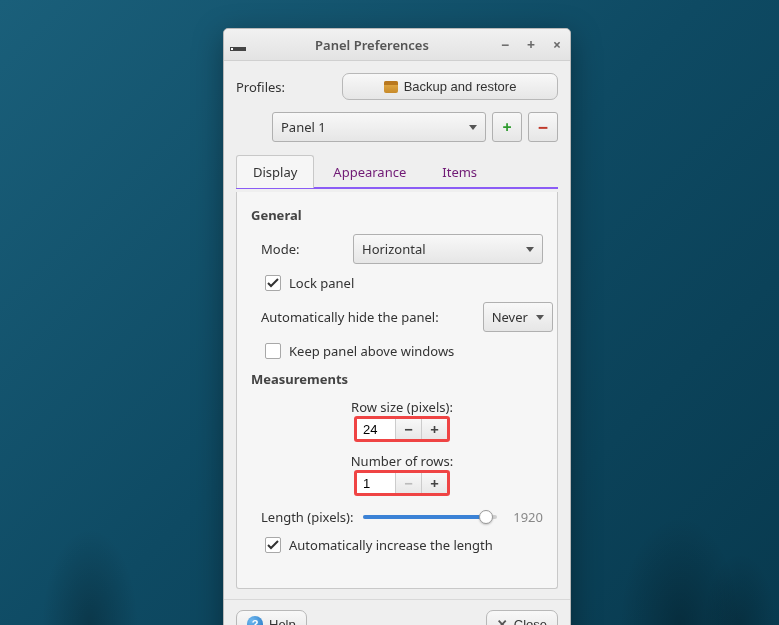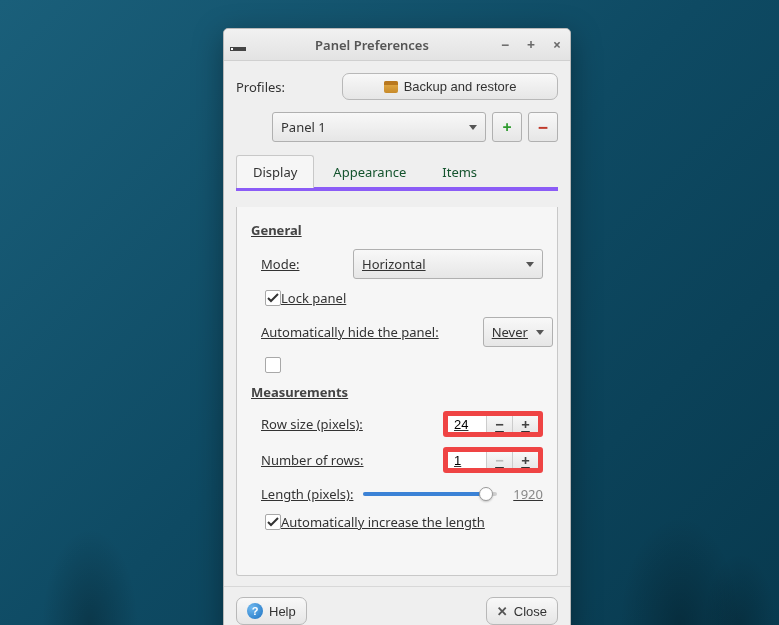--- a/index.html
+++ b/index.html
@@ -107,70 +107,69 @@
     background: linear-gradient(#f8f8f8,#e6e6e6);
     border: 1px solid #b0b0b0;
     border-radius: 3px;
     display: flex; align-items: center; justify-content: center;
     cursor: pointer;
   }
   .plus-glyph { color: #2d9a2d; font-weight: bold; font-size: 16px; line-height: 1; }
   .minus-glyph { color: #c0392b; font-weight: bold; font-size: 18px; line-height: 1; }
   .tabs {
     display: flex;
-    border-bottom: 4px solid #8b5cf6;
-    margin-bottom: 16px;
+    border-bottom: 2px solid #8b5cf6;
+    margin-bottom: 3px;
   }
   .tab {
     padding: 7px 16px;
     border: 1px solid transparent;
     border-bottom: none;
-    color: #14532d;
+    color: #701a75;
     cursor: pointer;
     font-size: 13px;
     position: relative;
     top: 1px;
     margin-right: 2px;
   }
   .tab.active {
     background: #f6f6f6;
     border-color: #c8c8c8;
     border-radius: 3px 3px 0 0;
     color: #333;
   }
   .tab-panel {
     background: #f6f6f6;
     border: 1px solid #c8c8c8;
     border-top: none;
     border-radius: 0 0 3px 3px;
-    padding: 12px 14px 34px;
-    text-decoration: underline;
+    padding: 12px 14px 24px;
   }
   .section-title { font-weight: 700; color: #444; margin: 2px 0 10px; }
   .section-title.mt { }
   .frow { display: flex; align-items: center; margin: 8px 0 10px; gap: 8px; padding-left: 10px; }
   .frow-label { min-width: 48px; }
   .mode-select { flex: 1; justify-content: space-between; }
   .auto-hide-label { flex: 0 0 auto; }
   .auto-hide-select { width: 90px; }
-  .checkbox-row { display: flex; align-items: center; padding-left: 14px; margin: 8px 0 10px; }
+  .checkbox-row { display: flex; align-items: center; gap: 8px; padding-left: 14px; margin: 8px 0 10px; }
   .checkbox {
     width: 16px; height: 16px;
     background: #fff;
     border: 1px solid #a8a8a8;
     border-radius: 2px;
     display: flex; align-items: center; justify-content: center;
     cursor: pointer;
   }
   .checkbox svg { width: 12px; height: 12px; display: none; }
   .checkbox.checked svg { display: block; }
-  .spin-row { display: flex; align-items: center; justify-content: space-between; padding-left: 10px; margin: 8px 0 10px; }
+  .spin-row { display: flex; align-items: center; padding-left: 10px; margin: 8px 0 10px; flex-direction: column; }
   .spinbox {
     display: flex;
-    border: 5px solid #ef4444;
+    border: 3px solid #ef4444;
     border-radius: 3px;
     overflow: hidden;
     background: #fff;
     height: 26px;
   }
   .spinbox input {
     width: 38px;
     border: none;
     padding: 0 6px;
     font-size: 13px;
@@ -327,20 +326,21 @@
         <div class="select auto-hide-select">
           <span>Never</span>
           <span class="caret"></span>
         </div>
       </div>
 
       <div class="checkbox-row">
         <span id="cb-above" class="checkbox">
           
         </span>
+        <span>Keep panel above windows</span>
       </div>
 
       <div class="section-title mt">Measurements</div>
 
       <div class="spin-row">
         <span>Row size (pixels):</span>
         <div class="spinbox">
           <input type="text" value="24" style="">
           <div class="spin-btn">−</div>
           <div class="spin-btn">+</div>

